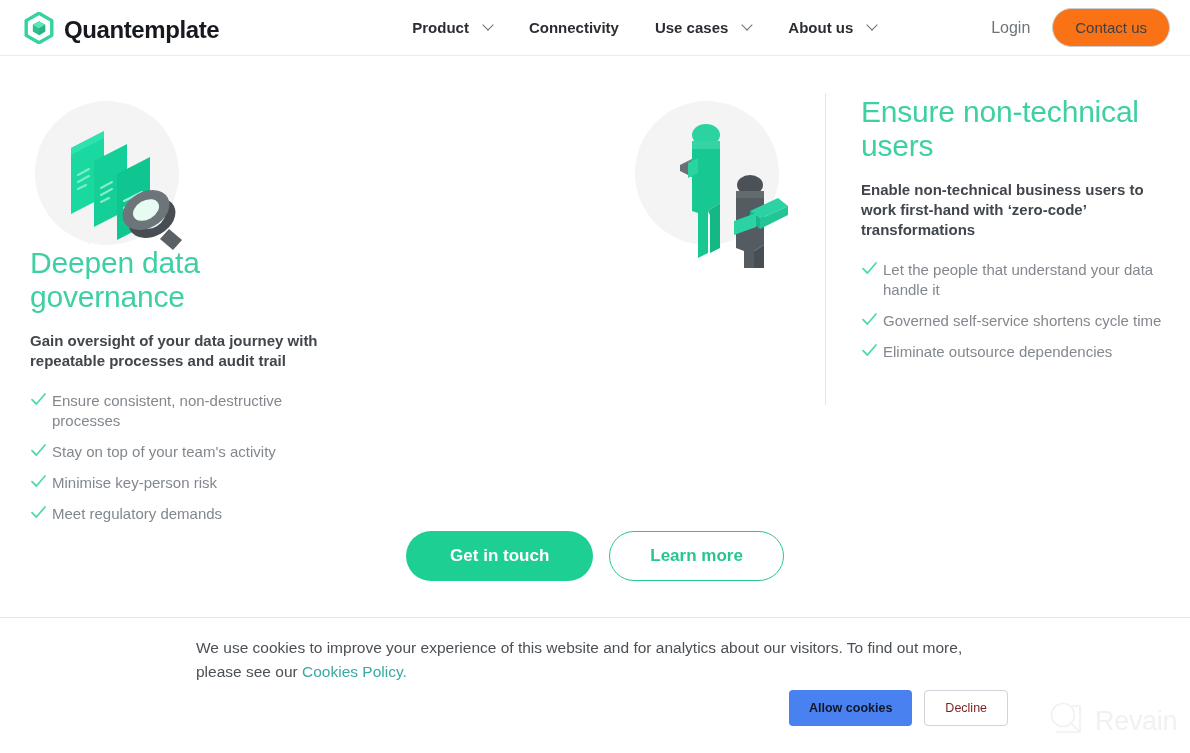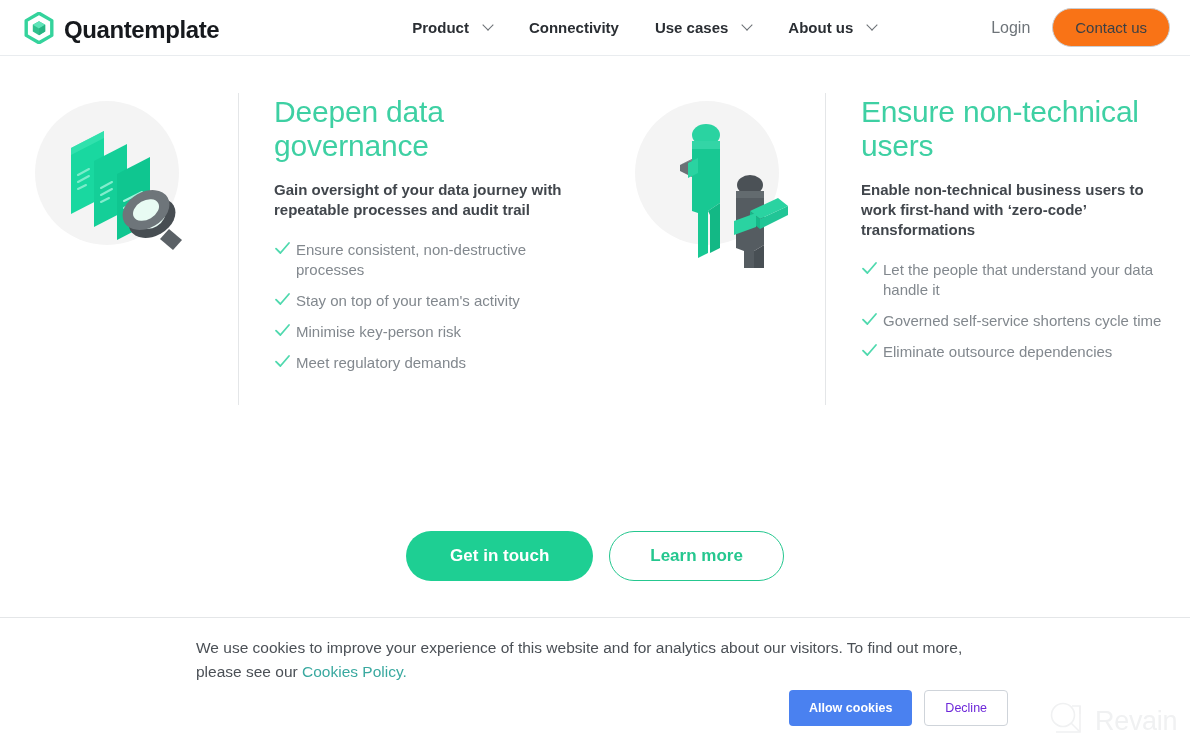--- a/index.html
+++ b/index.html
@@ -46,21 +46,21 @@
   }
   .contact-btn {
     font-size: 15px; color: #3b4046; background: #f97316;
     border: 1px solid #c9ced3; border-radius: 22px;
     padding: 10px 22px; cursor: pointer; white-space: nowrap;
   }
 
   
   .features { position: absolute; top: 56px; left: 0; width: 1190px; height: 460px; }
   .feature { position: absolute; top: 37px; display: flex; }
-  .feature-left  { left: 30px; }
+  .feature-left  { left: 30px; flex-direction: column; }
   .feature-right { left: 630px; }
 
   .illus-wrap {
     width: 150px; height: 150px; flex: 0 0 150px;
     position: relative;
   }
   .illus-circle {
     position: absolute; left: 5px; top: 8px;
     width: 144px; height: 144px; border-radius: 50%;
     background: #f4f4f4;
@@ -128,25 +128,25 @@
     position: absolute; left: 0; top: 617px; width: 1190px; height: 176px;
     background: #ffffff; border-top: 1px solid #e4e6e8;
   }
   .cookie-text {
     position: absolute; left: 196px; top: 18px; width: 770px;
     font-size: 15.5px; line-height: 24px; color: #4b5056;
   }
   .cookie-link { color: #3aa9a0; cursor: pointer; }
   .cookie-actions { position: absolute; left: 789px; top: 690px; display: flex; gap: 12px; }
   .btn-allow {
-    background: #4a81f0; color: #ffffff; border: none; border-radius: 4px;
+    background: #4a81f0; color: #0f172a; border: none; border-radius: 4px;
     padding: 10px 20px; font-size: 12.5px; font-weight: bold; cursor: pointer; white-space: nowrap;
   }
   .btn-decline {
-    background: #ffffff; color: #6d28d9; border: 1px solid #cfd4da; border-radius: 4px;
+    background: #ffffff; color: #7f1d1d; border: 1px solid #cfd4da; border-radius: 4px;
     padding: 10px 20px; font-size: 12.5px; cursor: pointer; white-space: nowrap;
   }
 
   
   .watermark {
     position: absolute; left: 1048px; top: 700px;
     display: flex; align-items: center; gap: 9px; opacity: 1;
   }
   .watermark-text { font-size: 27px; color: #f0f1f2; letter-spacing: -0.3px; }
 </style>

